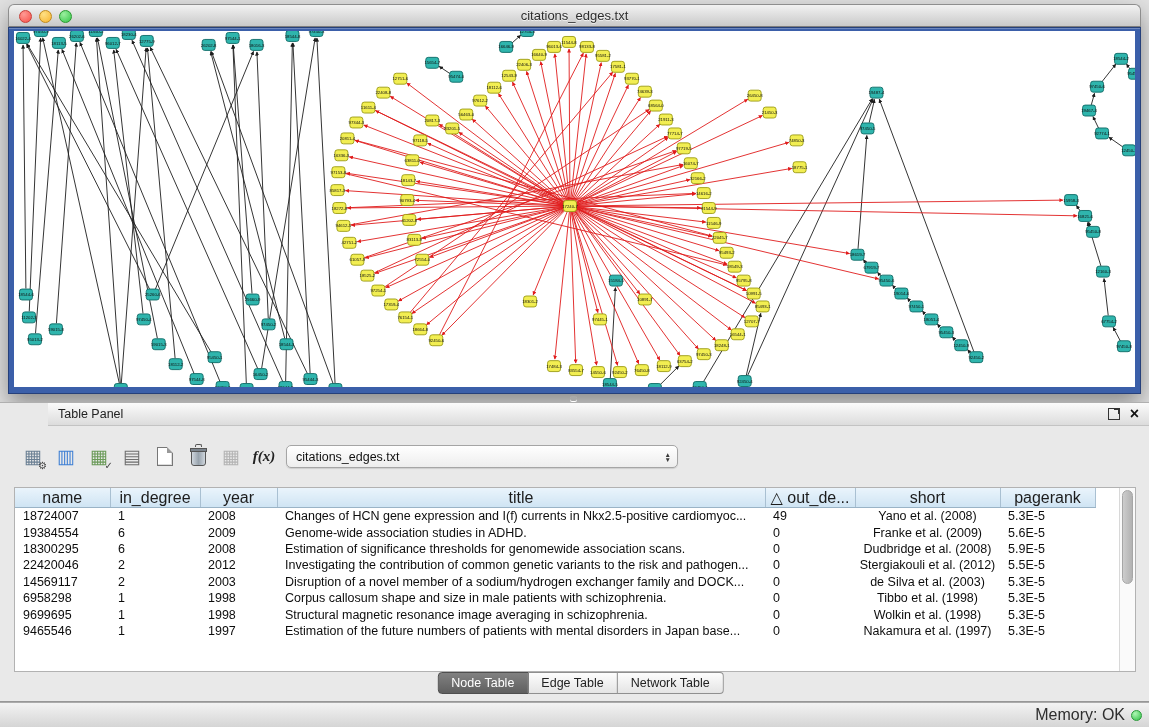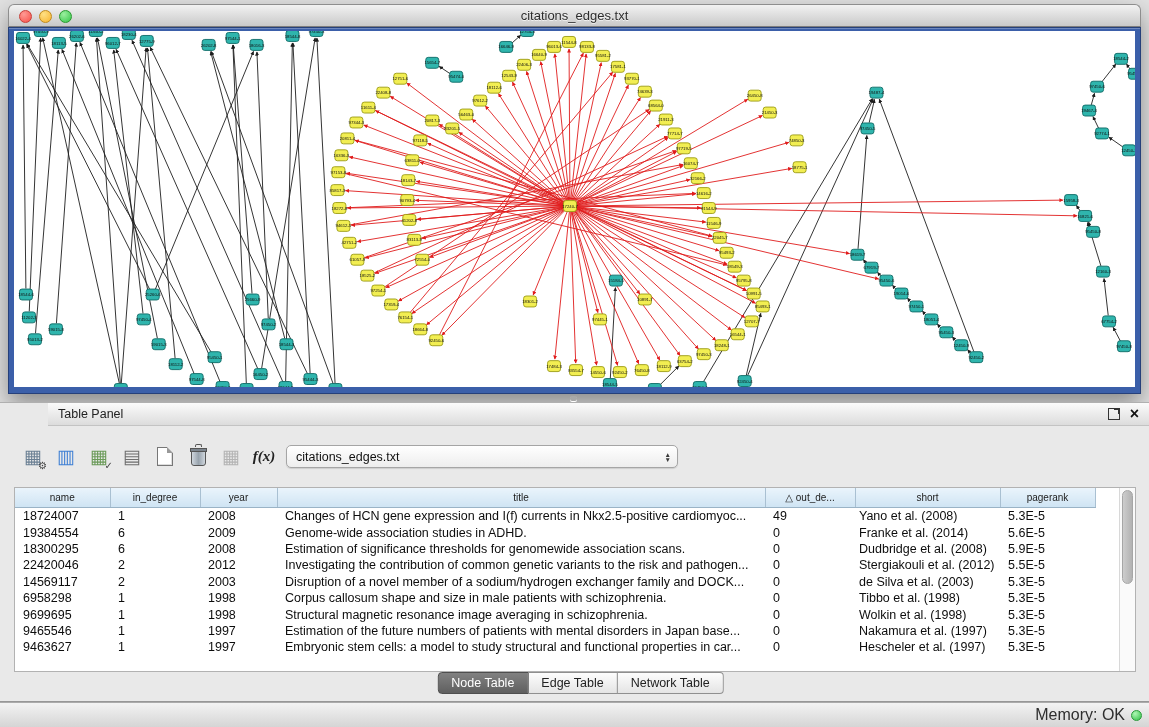--- a/index.html
+++ b/index.html
@@ -64,25 +64,25 @@
     font-size:6.5px;color:#3a3a3a;line-height:5px;}
   .sel-arrows i:first-child:before{content:"\25B2";font-style:normal;}
   .sel-arrows i:last-child:before{content:"\25BC";font-style:normal;}
 
   .table-wrap{position:absolute;top:84px;left:14px;right:13px;height:185px;background:#fff;
     border:1px solid #b2b2b2;box-sizing:border-box;overflow:hidden;}
   table{border-collapse:collapse;table-layout:fixed;width:1080px;}
   col.c0{width:95px}col.c1{width:90px}col.c2{width:77px}col.c3{width:488px}
   col.c4{width:90px}col.c5{width:145px}col.c6{width:95px}
   th{height:19px;background:linear-gradient(#eaf4fc,#cfe4f3);border-right:1px solid #a9c0d2;
-    border-bottom:1px solid #9ab3c6;font-weight:normal;font-size:10px;color:#1c1c1c;
+    border-bottom:1px solid #9ab3c6;font-weight:normal;font-size:16px;color:#1c1c1c;
     text-align:center;padding:0 4px;white-space:nowrap;overflow:hidden;}
   td{height:16.4px;font-size:12.5px;color:#0d0d0d;padding:0 4px 0 8px;white-space:nowrap;
     overflow:hidden;}
-  td.c5{padding:0 4px;margin-top:39px;}
+  td.c5{text-align:center;padding:0 4px;margin-top:39px;}
   .vscroll{position:absolute;top:0;right:0;bottom:0;width:15px;background:#fafafa;
     border-left:1px solid #d8d8d8;}
   .vthumb{position:absolute;top:2px;left:2px;width:9px;height:92px;border-radius:6px;
     background:linear-gradient(90deg,#cdcdcd,#b2b2b2);border:1px solid #a6a6a6;}
 
   .tabs{position:absolute;bottom:7px;left:50%;transform:translateX(-50%);display:flex;}
   .tab{height:20px;line-height:20px;padding:0 13px;font-size:12.5px;color:#222;
     background:linear-gradient(#fdfdfd,#e4e4e4);border:1px solid #8f8f8f;border-left:none;}
   .tab:first-child{border-left:1px solid #8f8f8f;border-radius:4px 0 0 4px;margin-left:12px;}
   .tab:last-child{border-radius:0 4px 4px 0;}
@@ -891,21 +891,21 @@
             <td class="c4">49</td>
             <td class="c5">Yano et al. (2008)</td>
             <td class="c6">5.3E-5</td>
           </tr>
           <tr>
             <td class="c0">19384554</td>
             <td class="c1">6</td>
             <td class="c2">2009</td>
             <td class="c3">Genome-wide association studies in ADHD.</td>
             <td class="c4">0</td>
-            <td class="c5">Franke et al. (2014)</td>
+            <td class="c5">Franke et al. (2009)</td>
             <td class="c6">5.6E-5</td>
           </tr>
           <tr>
             <td class="c0">18300295</td>
             <td class="c1">6</td>
             <td class="c2">2008</td>
             <td class="c3">Estimation of significance thresholds for genomewide association scans.</td>
             <td class="c4">0</td>
             <td class="c5">Dudbridge et al. (2008)</td>
             <td class="c6">5.9E-5</td>
@@ -948,29 +948,20 @@
           </tr>
           <tr>
             <td class="c0">9465546</td>
             <td class="c1">1</td>
             <td class="c2">1997</td>
             <td class="c3">Estimation of the future numbers of patients with mental disorders in Japan base...</td>
             <td class="c4">0</td>
             <td class="c5">Nakamura et al. (1997)</td>
             <td class="c6">5.3E-5</td>
           </tr>
-          <tr>
-            <td class="c0">9463627</td>
-            <td class="c1">1</td>
-            <td class="c2">1997</td>
-            <td class="c3">Embryonic stem cells: a model to study structural and functional properties in car...</td>
-            <td class="c4">0</td>
-            <td class="c5">Hescheler et al. (1997)</td>
-            <td class="c6">5.3E-5</td>
-          </tr>
         </tbody>
     </table>
     <div class="vscroll">
       <div class="vthumb"></div>
     </div>
   </div>
 
   <div class="tabs" id="tabs">
       <span class="tab selected">Node Table</span>
       <span class="tab">Edge Table</span>

